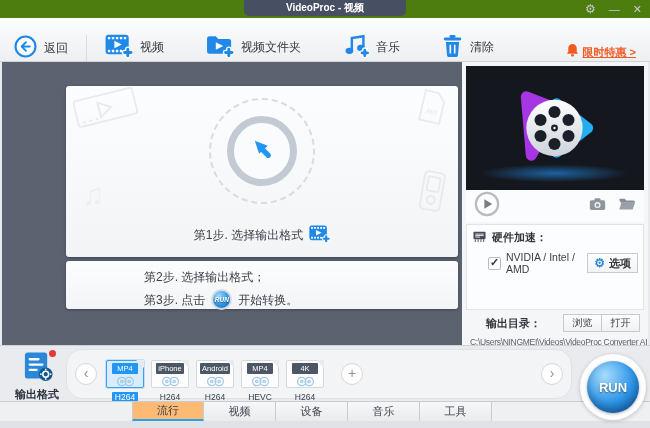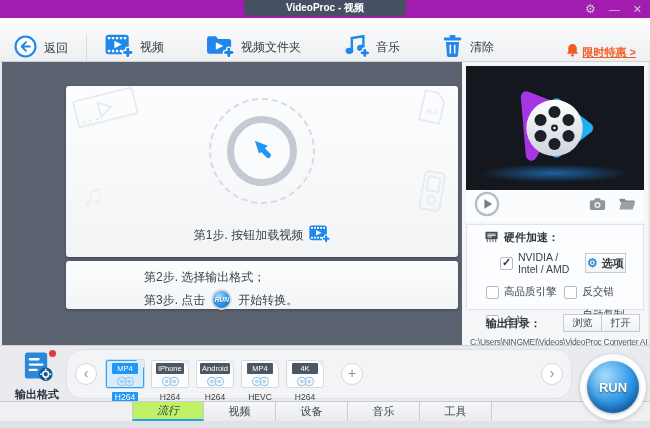--- a/index.html
+++ b/index.html
@@ -1,20 +1,20 @@
 <!DOCTYPE html>
 <html><head>
 <meta charset="utf-8">
 <style>
   * { box-sizing: border-box; margin: 0; padding: 0; }
   html,body { width:650px; height:428px; overflow:hidden; }
   body { font-family:"Liberation Sans",sans-serif; background:#e8eaed; position:relative; }
 
   
-  .titlebar { position:absolute; top:0; left:0; right:0; height:18px; background:#a21caf; }
+  .titlebar { position:absolute; top:0; left:0; right:0; height:18px; background:#4d7c0f; }
   .title-tab { position:absolute; left:50%; transform:translateX(-50%); top:0; width:162px; height:16px;
     background:#465062; border-radius:0 0 5px 5px; color:#fff; font-size:10px; font-weight:bold;
     text-align:center; line-height:16px; }
   .win-controls { position:absolute; right:8px; top:0; height:18px; display:flex; align-items:center;
     gap:13px; color:#c7ccd4; font-size:11px; }
   .win-controls span { cursor:pointer; line-height:18px; }
   .gear-glyph { font-size:12px; }
 
   
   .toolbar { position:absolute; top:18px; left:0; right:0; height:44px;
@@ -50,21 +50,21 @@
   .wm-note { left:16px; top:92px; font-size:30px; color:#eceef0; }
   .wm-phone { right:14px; top:84px; transform:rotate(10deg); }
 
   
   .right-panel { position:absolute; top:62px; left:462px; width:186px; height:283px; background:#f5f6f8; }
   .video-box { position:absolute; top:4px; left:4px; right:4px; height:124px; background:#14171d; }
   .preview-controls { position:absolute; top:128px; left:4px; right:4px; height:32px; background:#fbfcfd;
     display:flex; align-items:center; padding:0 8px; gap:12px; }
   .pc-spacer { flex:1; }
   .hw-box { position:absolute; top:162px; left:4px; right:4px; height:86px; border:1px solid #e0e3e7;
-    background:#fcfdfe; padding:5px 17px; }
+    background:#fcfdfe; padding:5px 5px; }
   .hw-title { display:flex; align-items:center; gap:5px; font-size:11px; font-weight:bold; color:#34383e; }
   .hw-gpu { display:flex; align-items:center; gap:5px; margin:6px 0 0 16px; font-size:10.5px; color:#3b4149; }
   .opt-btn { margin-left:auto; width:62px; height:20px; border:1px solid #c6cbd1;
     background:linear-gradient(#ffffff,#f0f2f4); font-size:11px; color:#34383e; font-weight:bold;
     display:flex; align-items:center; justify-content:center; gap:4px; cursor:pointer; }
   .opt-gear { color:#2b87d8; font-size:12px; }
   .hw-grid { display:grid; grid-template-columns:56% 44%; row-gap:9px; margin:10px 0 0 2px; }
   .cb-item { display:flex; align-items:center; gap:5px; font-size:10.5px; color:#3b4149; cursor:pointer; }
   .cb { width:13px; height:13px; border:1px solid #b6bcc3; border-radius:2px; background:#fff;
     position:relative; flex:none; }
@@ -111,21 +111,21 @@
   .run-big { width:52px; height:52px; border-radius:50%; color:#fff; font-weight:bold; font-size:13px;
     display:flex; align-items:center; justify-content:center; cursor:pointer;
     background:radial-gradient(circle at 35% 28%,#a6dcfc,#2e96e8 55%,#0b57ad);
     text-shadow:0 1px 2px rgba(0,0,0,.5);
     box-shadow:inset 0 -5px 8px rgba(0,0,0,.25), 0 1px 3px rgba(0,0,0,.3); }
   .tabstrip { position:absolute; left:0; right:0; top:55px; height:20px; background:#eef0f2;
     border-top:1px solid #c9cdd2; display:flex; padding-left:132px; }
   .tab { width:72px; height:19px; line-height:19px; text-align:center; font-size:11px; color:#3c424a;
     background:linear-gradient(#f6f7f8,#e9ebed); border-right:1px solid #c9cdd2; cursor:pointer; }
   .tab:first-child { border-left:1px solid #c9cdd2; }
-  .tab.active { background:#bef264; border-bottom:2px solid #2aa2e8; line-height:17px;font-style:italic; }
+  .tab.active { background:#fdba74; border-bottom:2px solid #2aa2e8; line-height:17px; }
   .bottom-strip { position:absolute; left:0; right:0; top:75px; height:8px; background:#dfe2e6; }
 </style>
 </head>
 <body>
 
 <div class="titlebar">
   <div class="title-tab">VideoProc - 视频</div>
   <div class="win-controls">
     <span class="gear-glyph">⚙</span>
     <span>—</span>
@@ -240,21 +240,21 @@
         </svg></span>
     <div class="big-circle">
       <div class="ring">
         <span><svg width="25" height="25" viewBox="0 0 26 26">
               <polygon points="5,4 18.5,9 9.5,17.5" fill="#2196f3"></polygon>
               <line x1="11.5" y1="11.5" x2="19" y2="19" stroke="#2196f3" stroke-width="5.5" stroke-linecap="round"></line>
             </svg></span>
       </div>
     </div>
     <div class="step1">
-      <span>第1步. 按钮加载视频</span>
+      <span>第1步. 选择输出格式</span>
       <span><svg width="21" height="19" viewBox="0 0 30 27">
             <rect x="0.5" y="2" width="25" height="21" rx="3.5" fill="#1f88e8"></rect>
             <g fill="#fff">
               <rect x="3" y="4.2" width="2.6" height="2.6"></rect>
               <rect x="7.3" y="4.2" width="2.6" height="2.6"></rect>
               <rect x="11.6" y="4.2" width="2.6" height="2.6"></rect>
               <rect x="15.9" y="4.2" width="2.6" height="2.6"></rect>
               <rect x="20.2" y="4.2" width="2.6" height="2.6"></rect>
               <rect x="3" y="18.2" width="2.6" height="2.6"></rect>
               <rect x="7.3" y="18.2" width="2.6" height="2.6"></rect>
@@ -345,38 +345,20 @@
       <span>硬件加速：</span>
     </div>
     <div class="hw-gpu">
       <span class="cb checked"></span>
       <span>NVIDIA / Intel / AMD</span>
       <button class="opt-btn">
         <span class="opt-gear">⚙</span>
         <span>选项</span>
       </button>
     </div>
-    <div class="hw-grid">
-      <span class="cb-item">
-        <span class="cb"></span>
-        <span>高品质引擎</span>
-      </span>
-      <span class="cb-item">
-        <span class="cb"></span>
-        <span>反交错</span>
-      </span>
-      <span class="cb-item">
-        <span class="cb"></span>
-        <span>合并</span>
-      </span>
-      <span class="cb-item">
-        <span class="cb checked"></span>
-        <span>自动复制 ?</span>
-      </span>
-    </div>
   </div>
   <div class="outdir">
     <div class="od-row">
       <span class="od-label">输出目录：</span>
       <span class="od-btns">
         <button>浏览</button>
         <button>打开</button>
       </span>
     </div>
     <div class="od-path">C:\Users\NINGMEI\Videos\VideoProc Converter AI</div>

